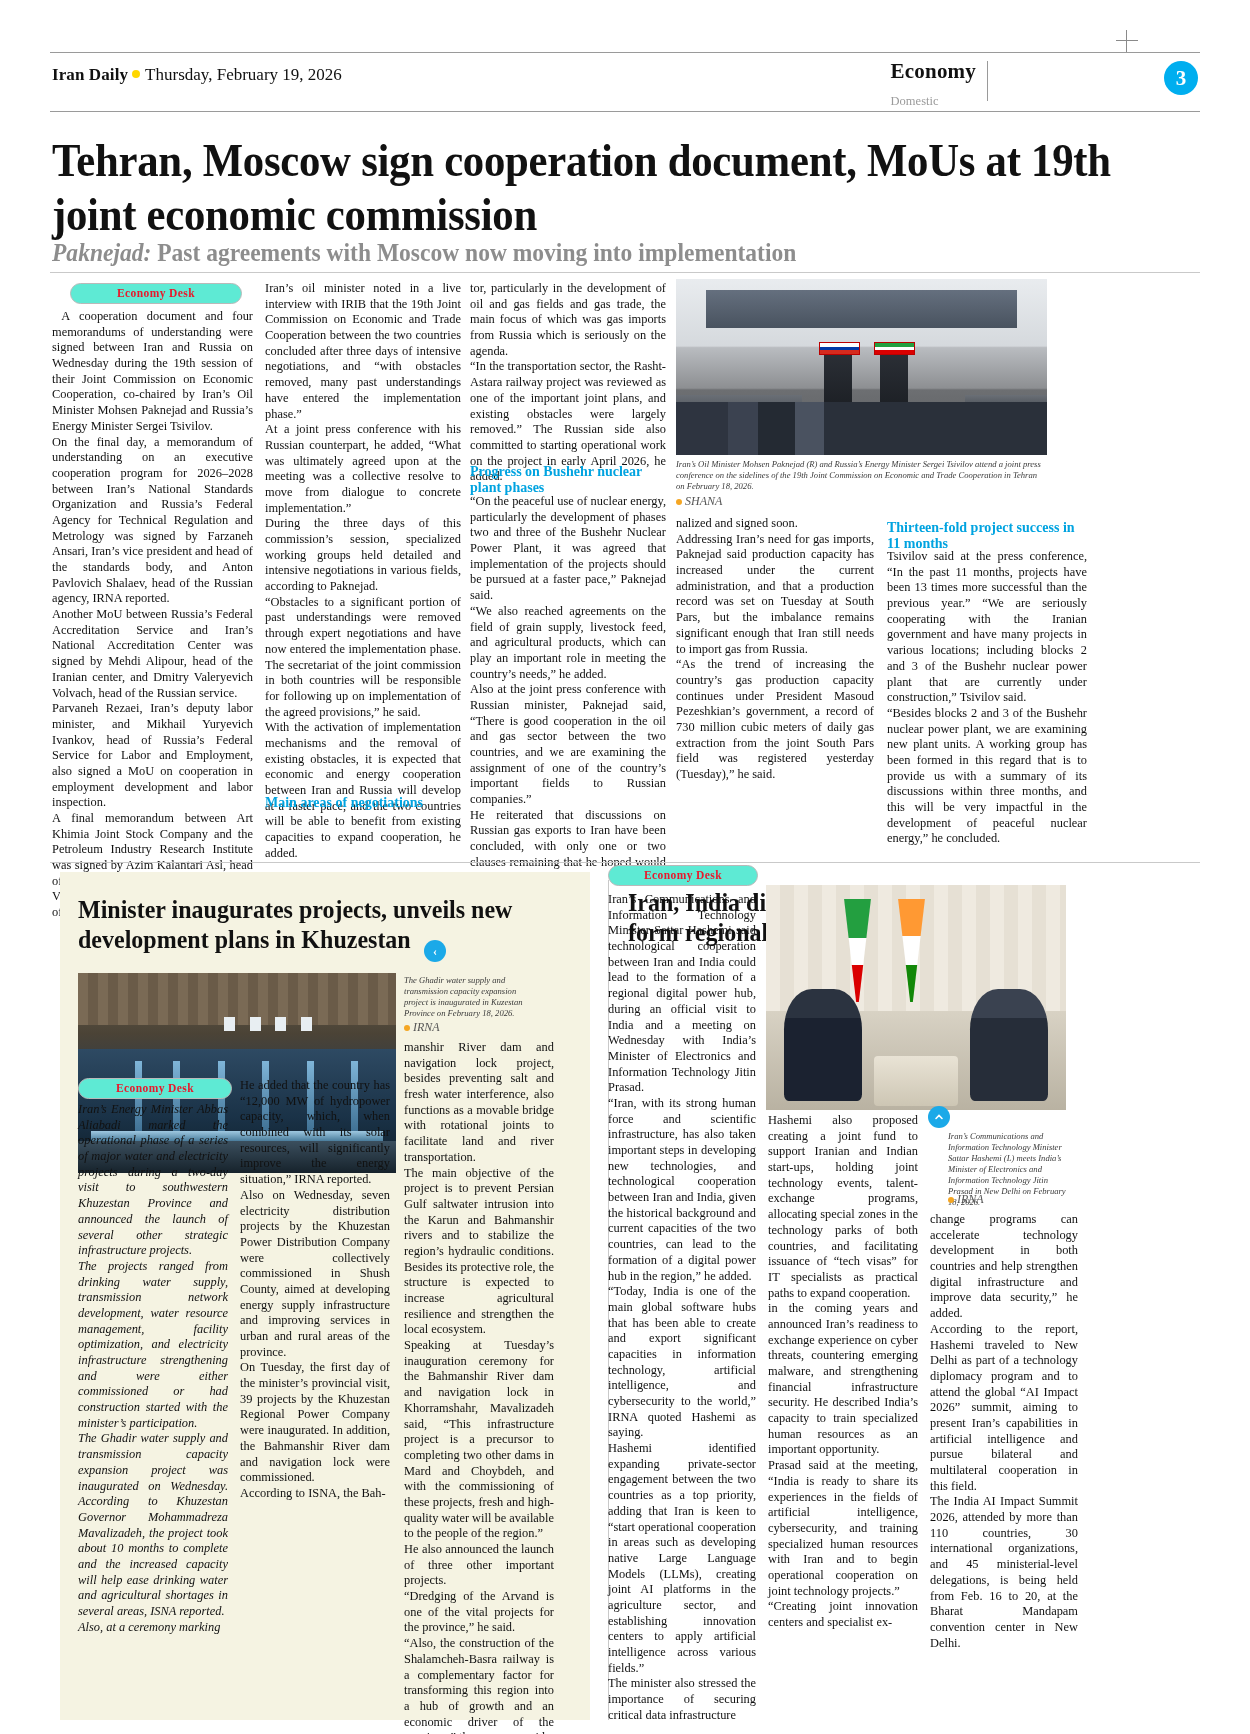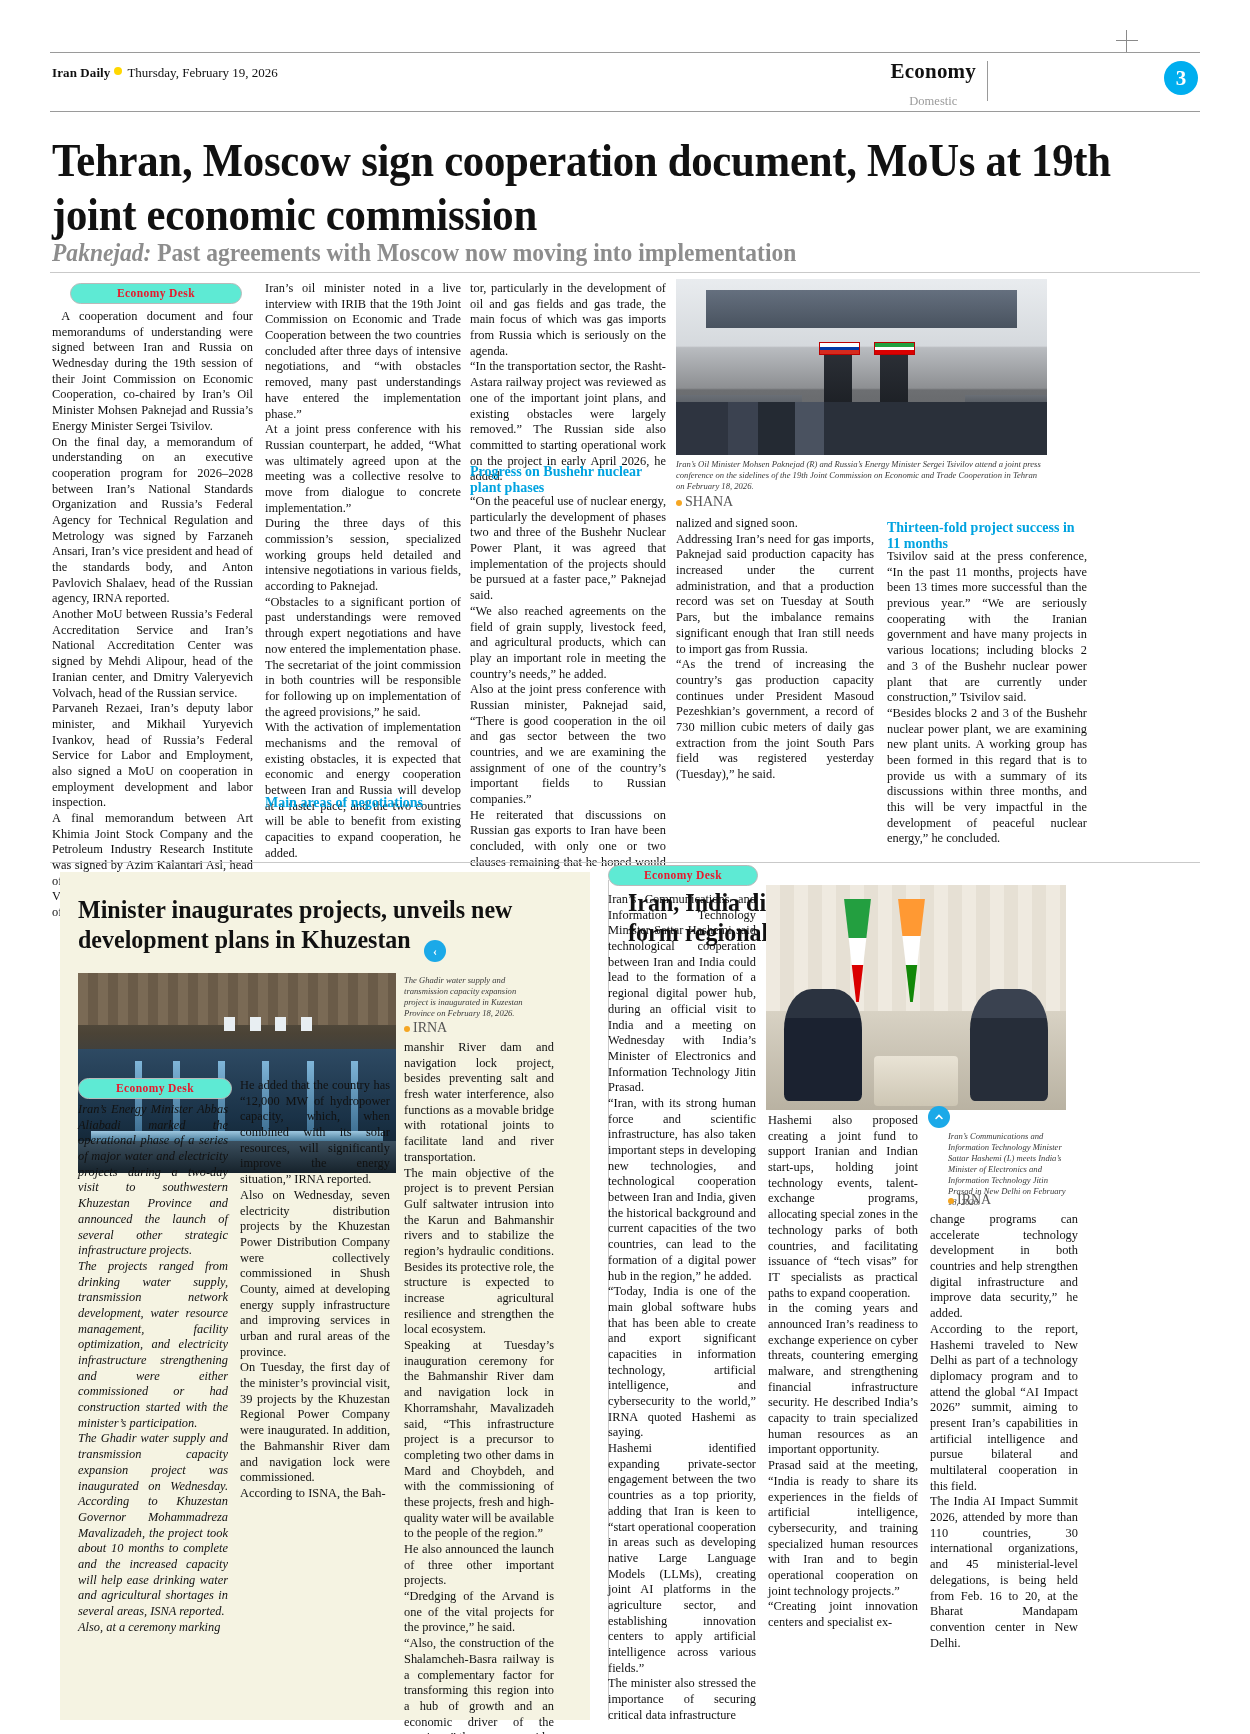--- a/index.html
+++ b/index.html
@@ -15,25 +15,25 @@
 
   
   .cropmark{position:absolute;left:1116px;top:30px;width:22px;height:22px;}
   .cropmark:before,.cropmark:after{content:"";position:absolute;background:#8a8a8a;}
   .cropmark:before{left:10px;top:0;width:1px;height:22px;}
   .cropmark:after{top:10px;left:0;height:1px;width:22px;}
 
   
   .masthead{position:absolute;left:50px;top:52px;width:1150px;height:58px;
             border-top:1px solid #9a9a9a;border-bottom:1px solid #9a9a9a;}
-  .mh-left{position:absolute;left:2px;top:12px;font-size:13px;white-space:nowrap;}
+  .mh-left{position:absolute;left:2px;top:12px;font-size:17px;white-space:nowrap;}
   .mh-left .brand{font-weight:bold;letter-spacing:.1px;}
   .yellow-dot{display:inline-block;width:8px;height:8px;border-radius:50%;
               background:#FFD700;margin:0 5px 0 4px;vertical-align:2px;}
-  .mh-sec{position:absolute;right:224px;top:7px;text-align:center;line-height:1.05;}
+  .mh-sec{position:absolute;right:224px;top:7px;text-align:left;line-height:1.05;}
   .mh-sec .sec{font-size:21px;font-weight:bold;letter-spacing:.2px;}
   .mh-sec .sub{font-size:12.5px;color:#9b9b9b;margin-top:13px;}
   .mh-divider{position:absolute;right:212px;top:8px;width:1px;height:40px;background:#9a9a9a;}
   .pagenum{position:absolute;right:2px;top:8px;width:34px;height:34px;border-radius:50%;
            background:#00AEEF;color:#fff;font-weight:bold;font-size:21px;
            display:flex;align-items:center;justify-content:center;}
 
   
   .mainhead{position:absolute;left:52px;top:134px;width:1160px;
             font-family:"Liberation Serif", serif;font-weight:bold;
@@ -55,21 +55,21 @@
   .col{position:absolute;font-size:12.4px;line-height:1.265;text-align:justify;
        hyphens:auto;-webkit-hyphens:auto;}
   .col p{margin:0;}
   .subhd{color:#00A3E0;font-weight:bold;font-size:14px;line-height:1.17;
          margin:6px 0 1px 0;}
 
   
   .photo{position:absolute;overflow:hidden;background:#7a8a9a;}
   .cap{position:absolute;font-size:8.6px;line-height:1.28;color:#3a3a3a;
        font-style:italic;}
-  .src{font-size:14px;color:#555;}
+  .src{font-size:12px;font-style:italic;color:#555;}
   .src .d{display:inline-block;width:6px;height:6px;border-radius:50%;
           background:#F5A623;margin-right:3px;vertical-align:0px;}
 
   
   .pc{background:linear-gradient(180deg,#dfe3e6 0%,#d7dade 38%,#b9bcc0 39%,#8d8f92 62%,#6d6f72 63%,#57595c 100%);}
   .pc .backwall{position:absolute;left:0;top:0;width:100%;height:38%;
                 background:linear-gradient(180deg,#e9ecef,#d5d9dd);}
   .pc .banner{position:absolute;left:8%;top:6%;width:84%;height:22%;
               background:linear-gradient(180deg,#4e5a6b,#2f3a48);opacity:.85;}
   .pc .podL,.pc .podR{position:absolute;bottom:12%;width:7.5%;height:46%;

